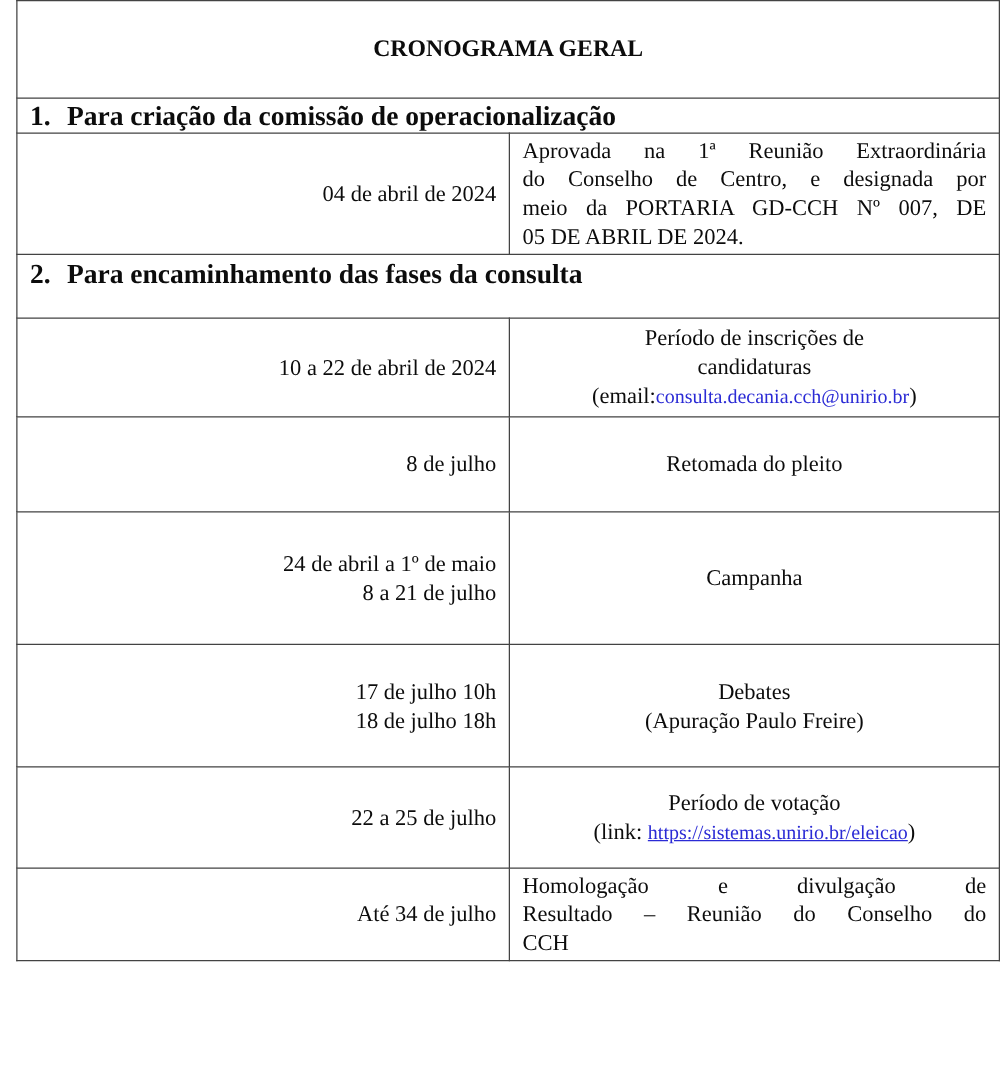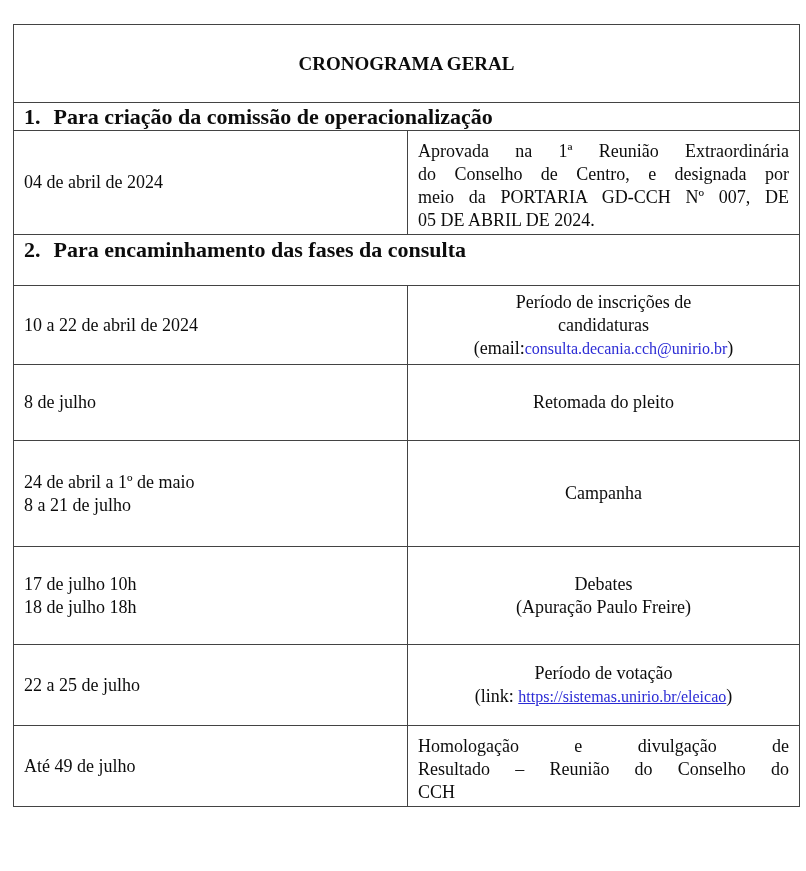--- a/index.html
+++ b/index.html
@@ -7,21 +7,21 @@
     padding: 0;
     background: #ffffff;
     width: 806px;
     height: 871px;
     font-family: "Liberation Serif", "DejaVu Serif", serif;
     color: #0c0c0c;
   }
   .table-wrap {
     position: absolute;
     left: 13px;
-    top: 24px;
+    top: 0;
   }
   table.cronograma {
     border-collapse: collapse;
     table-layout: fixed;
     width: 786px;
   }
   td {
     border: 1.5px solid #434343;
     font-size: 18px;
     line-height: 23px;
@@ -50,26 +50,26 @@
   .section-cell {
     font-weight: bold;
     font-size: 22px;
   }
   .section-cell.top {
     vertical-align: top;
     padding-top: 3px;
   }
   .sec-num { margin-right: 13px; }
   .date-cell {
-    text-align: left;
+    text-align: right;
   }
   .desc-cell.center { text-align: center; }
   .desc-cell.para {
     vertical-align: top;
-    padding-top: 9px;
+    padding-top: 2px;
     text-align: left;
   }
   .jline {
     text-align: justify;
     text-align-last: justify;
   }
   a.doc-link {
     color: #2b2bd5;
     text-decoration: none;
     cursor: pointer;
@@ -151,21 +151,21 @@
     <tr class="rh-f">
       <td class="date-cell">22 a 25 de julho</td>
       <td class="desc-cell center">
         <div>Período de votação</div>
         <div><span>(link: </span><a class="doc-link underline small-link">https://sistemas.unirio.br/eleicao</a><span>)</span></div>
       </td>
     </tr>
 
 
     <tr class="rh-h">
-      <td class="date-cell">Até 49 de julho</td>
+      <td class="date-cell">Até 34 de julho</td>
       <td class="desc-cell para">
         <div class="jline">Homologação e divulgação de</div>
         <div class="jline">Resultado – Reunião do Conselho do</div>
         <div>CCH</div>
       </td>
     </tr>
 
   </tbody>
     </table>
 </div>

